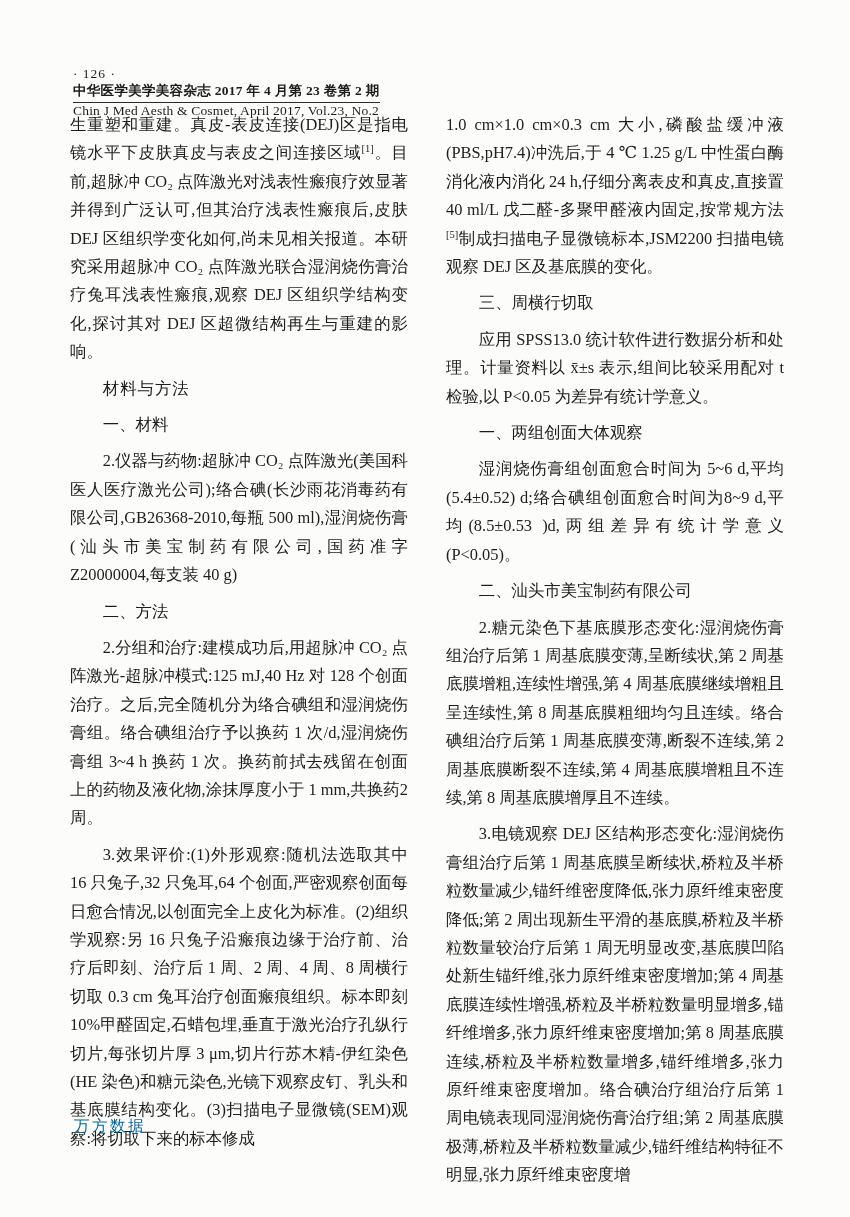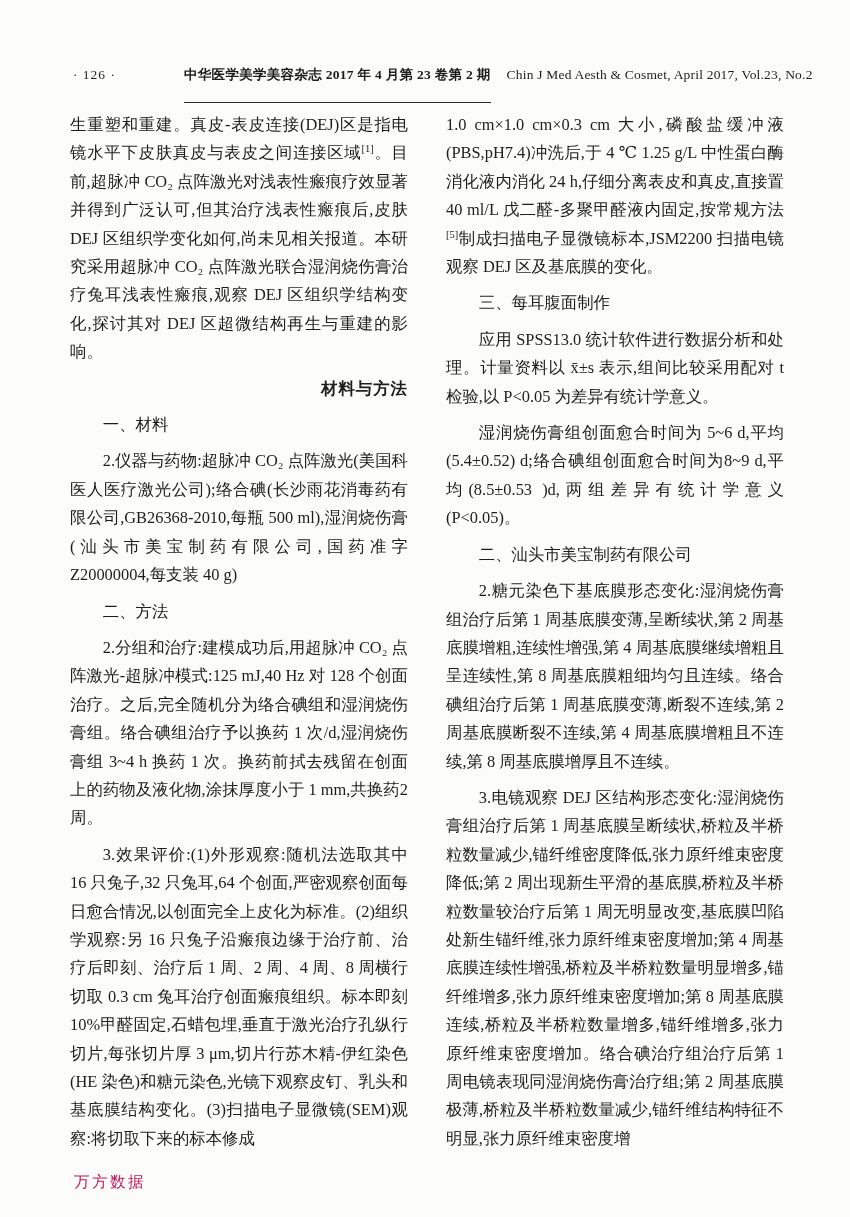--- a/index.html
+++ b/index.html
@@ -10,30 +10,31 @@
     background:#fcfcfa;
     overflow:hidden;
     font-family:"Liberation Serif","DejaVu Serif",serif;
     color:#1d1d1d;
   }
   
   .header{
     position:absolute;top:66px;left:0;width:676px;
     display:flex;align-items:baseline;
     font-size:13.5px;
+    flex-direction:column;
   }
   .pagenum{
     margin-left:73px;
     letter-spacing:1px;
     white-space:nowrap;
   }
   .jtitle-cn{
     margin-left:68px;
     font-weight:bold;
-    padding-bottom:18px;
+    padding-bottom:2px;
     border-bottom:1.5px solid #2a2a2a;
     white-space:nowrap;
     letter-spacing:0.3px;
   }
   .jtitle-en{
     margin-left:16px;
     white-space:nowrap;
     letter-spacing:0.2px;
   }
   
@@ -47,31 +48,31 @@
     font-size:16.4px;
     line-height:28.4px;
     text-align:justify;
     text-justify:inter-character;
   }
   .col p{margin:8px;text-indent:2em;}
   .col p.noindent{text-indent:0;}
   .subhead{text-indent:2em;margin:0;}
   .sec-heading{
     margin:2px 0;
-    text-align:right;
+    text-align:left;
     text-indent:0;
-    font-weight:bold;
+    font-weight:normal;
     letter-spacing:1px;
   }
   .sec-heading.results{margin-top:10px;margin-bottom:4px;}
   sup{font-size:10.5px;line-height:0;vertical-align:super;}
   
   .watermark{
-    position:absolute;left:74px;top:1172px;
-    font-size:15.5px;color:#be185d;
+    position:absolute;left:74px;top:1116px;
+    font-size:15.5px;color:#0369a1;
     letter-spacing:2.5px;
   }
 </style>
 </head>
 <body>
 
 <div class="page">
 
   <div class="header">
     <span class="pagenum">· 126 ·</span>
@@ -86,22 +87,23 @@
       <p class="sec-heading">材料与方法</p>
       <p class="subhead">一、材料</p>
       <p class="refs">2.仪器与药物:超脉冲 CO₂ 点阵激光(美国科医人医疗激光公司);络合碘(长沙雨花消毒药有限公司,GB26368-2010,每瓶 500 ml),湿润烧伤膏(汕头市美宝制药有限公司,国药准字 Z20000004,每支装 40 g)</p>
       <p class="subhead">二、方法</p>
       <p class="refs">2.分组和治疗:建模成功后,用超脉冲 CO₂ 点阵激光-超脉冲模式:125 mJ,40 Hz 对 128 个创面治疗。之后,完全随机分为络合碘组和湿润烧伤膏组。络合碘组治疗予以换药 1 次/d,湿润烧伤膏组 3~4 h 换药 1 次。换药前拭去残留在创面上的药物及液化物,涂抹厚度小于 1 mm,共换药2 周。</p>
       <p class="refs">3.效果评价:(1)外形观察:随机法选取其中 16 只兔子,32 只兔耳,64 个创面,严密观察创面每日愈合情况,以创面完全上皮化为标准。(2)组织学观察:另 16 只兔子沿瘢痕边缘于治疗前、治疗后即刻、治疗后 1 周、2 周、4 周、8 周横行切取 0.3 cm 兔耳治疗创面瘢痕组织。标本即刻 10%甲醛固定,石蜡包埋,垂直于激光治疗孔纵行切片,每张切片厚 3 μm,切片行苏木精-伊红染色(HE 染色)和糖元染色,光镜下观察皮钉、乳头和基底膜结构变化。(3)扫描电子显微镜(SEM)观察:将切取下来的标本修成</p>
     </div>
 
     <div class="col">
       <p class="noindent refs">1.0 cm×1.0 cm×0.3 cm 大小,磷酸盐缓冲液(PBS,pH7.4)冲洗后,于 4 ℃ 1.25 g/L 中性蛋白酶消化液内消化 24 h,仔细分离表皮和真皮,直接置 40 ml/L 戊二醛-多聚甲醛液内固定,按常规方法<sup>[5]</sup>制成扫描电子显微镜标本,JSM2200 扫描电镜观察 DEJ 区及基底膜的变化。</p>
-      <p class="subhead">三、每耳腹面制作</p>
+      <p class="subhead">三、周横行切取</p>
       <p class="refs">应用 SPSS13.0 统计软件进行数据分析和处理。计量资料以 x̄±s 表示,组间比较采用配对 t 检验,以 P&lt;0.05 为差异有统计学意义。</p>
+      <p class="subhead">一、两组创面大体观察</p>
       <p class="refs">湿润烧伤膏组创面愈合时间为 5~6 d,平均(5.4±0.52) d;络合碘组创面愈合时间为8~9 d,平均(8.5±0.53 )d,两组差异有统计学意义(P&lt;0.05)。</p>
       <p class="subhead">二、汕头市美宝制药有限公司</p>
       <p class="refs">2.糖元染色下基底膜形态变化:湿润烧伤膏组治疗后第 1 周基底膜变薄,呈断续状,第 2 周基底膜增粗,连续性增强,第 4 周基底膜继续增粗且呈连续性,第 8 周基底膜粗细均匀且连续。络合碘组治疗后第 1 周基底膜变薄,断裂不连续,第 2 周基底膜断裂不连续,第 4 周基底膜增粗且不连续,第 8 周基底膜增厚且不连续。</p>
       <p class="refs">3.电镜观察 DEJ 区结构形态变化:湿润烧伤膏组治疗后第 1 周基底膜呈断续状,桥粒及半桥粒数量减少,锚纤维密度降低,张力原纤维束密度降低;第 2 周出现新生平滑的基底膜,桥粒及半桥粒数量较治疗后第 1 周无明显改变,基底膜凹陷处新生锚纤维,张力原纤维束密度增加;第 4 周基底膜连续性增强,桥粒及半桥粒数量明显增多,锚纤维增多,张力原纤维束密度增加;第 8 周基底膜连续,桥粒及半桥粒数量增多,锚纤维增多,张力原纤维束密度增加。络合碘治疗组治疗后第 1 周电镜表现同湿润烧伤膏治疗组;第 2 周基底膜极薄,桥粒及半桥粒数量减少,锚纤维结构特征不明显,张力原纤维束密度增</p>
     </div>
 
   </div>
 
   <div class="watermark">万方数据</div>
 

